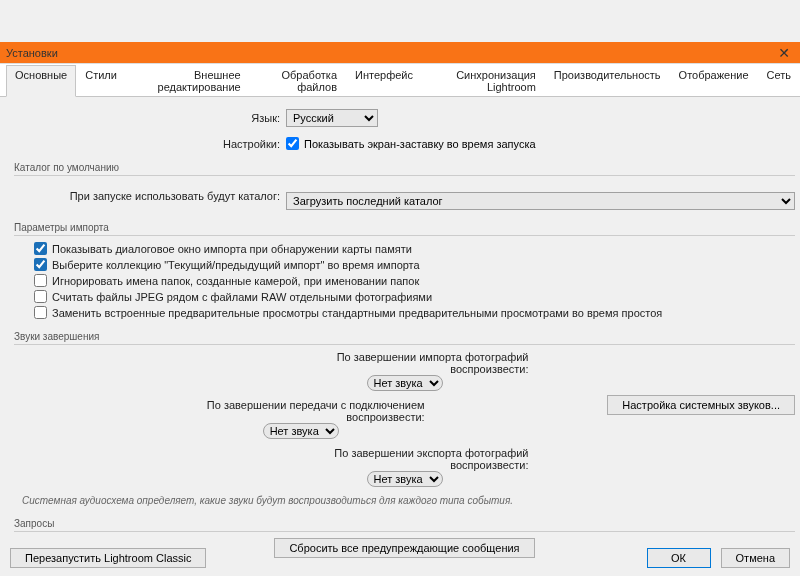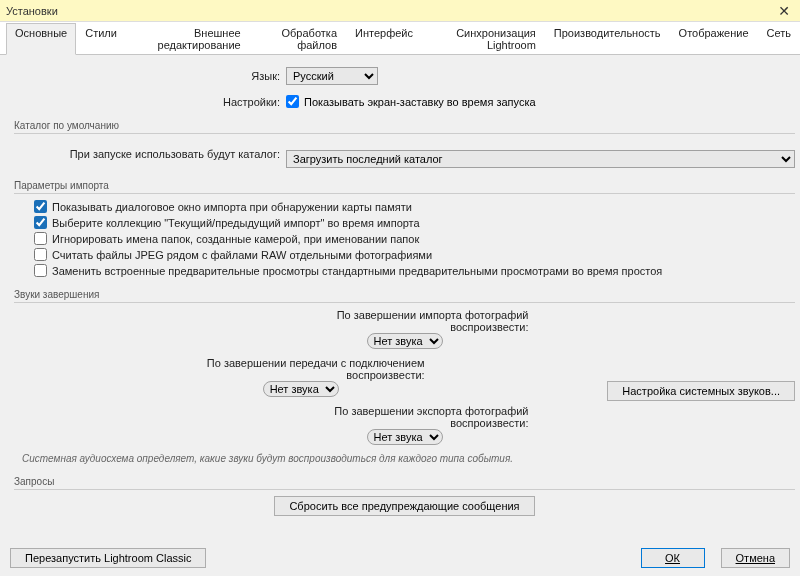--- a/index.html
+++ b/index.html
@@ -1,17 +1,17 @@
 <!DOCTYPE html>
 <html><head>
 <meta charset="utf-8">
 <style>
 * { box-sizing: border-box; margin: 0; padding: 0; font-family: "Segoe UI", Tahoma, sans-serif; font-size: 11px; }
 body { background: #f0f0f0; width: 800px; height: 576px; overflow: hidden; }
-.titlebar { display: flex; justify-content: space-between; align-items: center; height: 22px; padding: 0 6px; background: #fef9c3; border-bottom: 1px solid #ddd; }
+.titlebar { display: flex; justify-content: space-between; align-items: center; height: 22px; padding: 0 6px; background: #f97316; border-bottom: 1px solid #ddd; margin-top: 42px; }
 .titlebar span { color: #333; }
 .close-x { font-size: 14px; cursor: pointer; padding: 0 4px; }
 .tabs { display: flex; background: #fff; border-bottom: 1px solid #c5c5c5; padding-left: 6px; }
 .tab { padding: 3px 8px; border: 1px solid transparent; cursor: pointer; color: #222; position: relative; top: 1px; text-align: right; }
 .tab.active { border: 1px solid #c5c5c5; border-bottom: 1px solid #f0f0f0; background: #f0f0f0; }
 .content { padding: 8px 5px 0 14px; }
 .row { display: flex; align-items: center; margin: 4px 0; }
 .row .lbl { text-align: right; padding-right: 6px; color: #222; }
 select { border: 1px solid #a0a0a0; background: #e8e8e8; height: 18px; font-size: 11px; padding: 0 2px; }
 select.wide { flex: 1; margin-top: 10px; }
@@ -21,24 +21,24 @@
 .chk { display: flex; align-items: center; margin: 3px 0 3px 20px; }
 .chk input { margin-right: 5px; width: 13px; height: 13px; accent-color: #1a6fb8; }
 .chk label { color: #222; }
 .sound-row { display: flex; align-items: center; margin: 4px 0; flex-direction: column; }
 .sound-row .lbl { width: 260px; text-align: right; padding-right: 6px; color: #222; }
 .sound-row select { flex: 1; max-width: 375px; border-radius: 9px; }
 .note { font-style: italic; color: #666; font-size: 10px; margin: 8px 0 0 8px; }
 .center-btn { display: flex; justify-content: center; margin-top: 6px; }
 button { background: #e9e9e9; border: 1px solid #adadad; padding: 3px 14px; cursor: pointer; font-size: 11px; }
 .footer { position: absolute; bottom: 8px; left: 10px; right: 10px; display: flex; justify-content: space-between; align-items: center; }
-.footer .right { display: flex; gap: 16px; text-decoration: underline; }
+.footer .right { display: flex; gap: 10px; }
 .footer .right button { min-width: 64px; }
 .ok-btn { border: 1px solid #0078d7; }
-.sys-snd-row { display: flex; align-items: flex-end; gap: 20px; }
+.sys-snd-row { display: flex; align-items: flex-start; gap: 20px; }
 </style>
 </head>
 <body>
 
 <div class="titlebar">
   <span>Установки</span>
   <span class="close-x">✕</span>
 </div>
 
 <div class="tabs">

